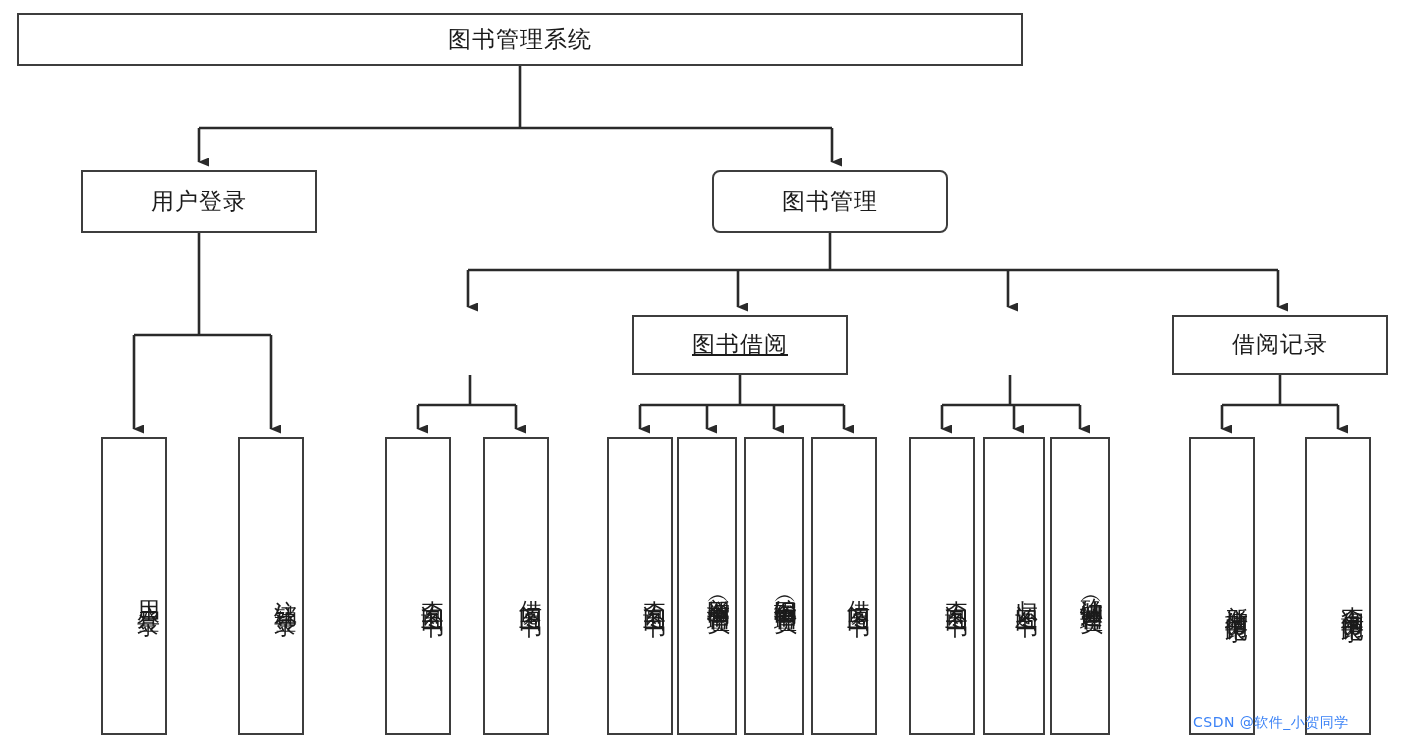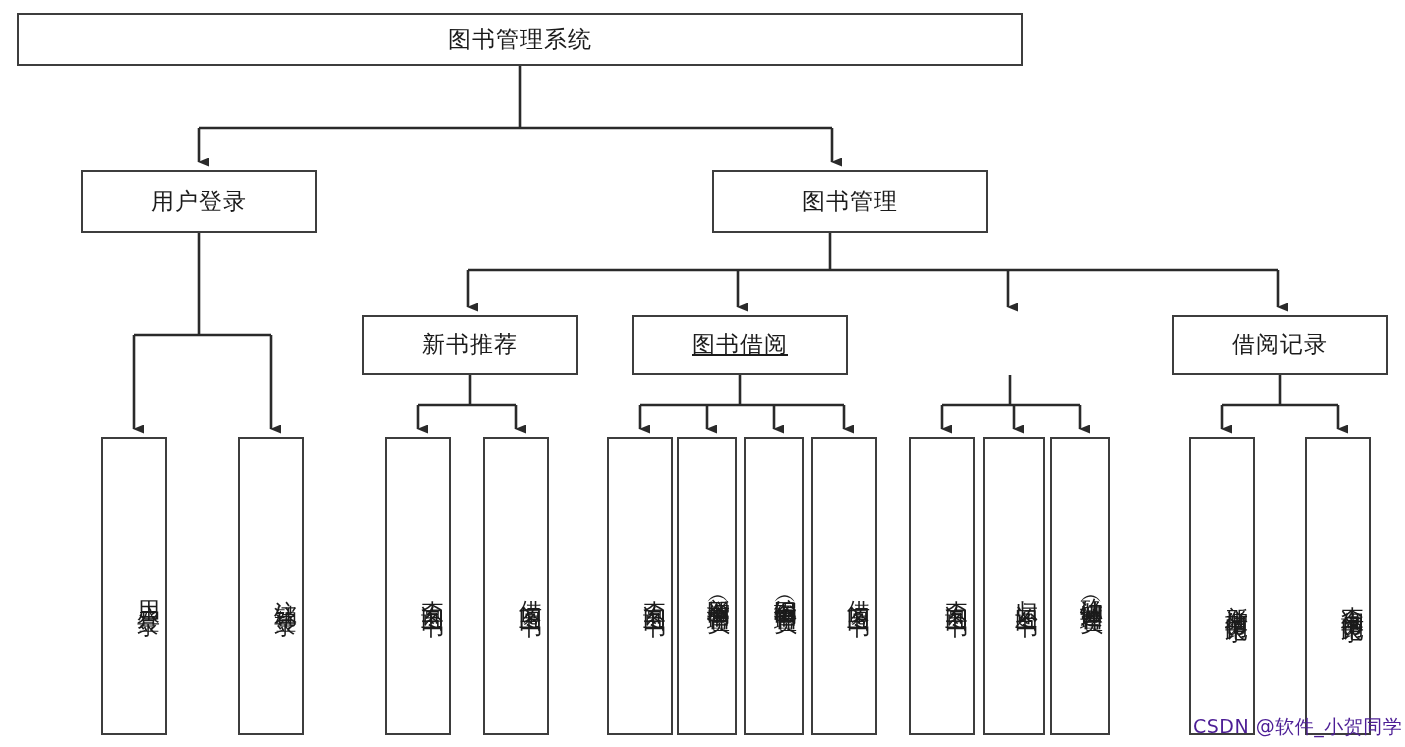--- a/index.html
+++ b/index.html
@@ -52,22 +52,22 @@
     color: #1b1b1b;
   }
   .node.vert .vtext {
     writing-mode: vertical-rl;
     text-orientation: upright;
     display: block;
     white-space: nowrap;
   }
   .watermark {
     position: absolute;
-    font-size: 19px;
-    color: #4c1d95;
+    font-size: 14px;
+    color: #3b82f6;
     white-space: nowrap;
     z-index: 3;
     letter-spacing: 0.5px;
   }
 </style>
 </head>
 <body>
 
 <div id="stage">
 
@@ -122,27 +122,24 @@
     </g>
   </svg>
 
   <div class="node horiz" style="left:17px; top:13px; width:1006px; height:53px;">
     <span>图书管理系统</span>
   </div>
 
   <div class="node horiz" style="left:81px; top:170px; width:236px; height:63px;">
     <span>用户登录</span>
   </div>
-  <div class="node horiz" style="left:712px; top:170px; width:276px; height:63px;">
+  <div class="node horiz" style="left:712px; top:170px; width:236px; height:63px;border-radius:8px;">
     <span>图书管理</span>
   </div>
 
-  <div class="node horiz" style="left:362px; top:315px; width:216px; height:60px;">
-    <span>新书推荐</span>
-  </div>
   <div class="node horiz" style="left:632px; top:315px; width:216px; height:60px;text-decoration:underline;">
     <span>图书借阅</span>
   </div>
   <div class="node horiz" style="left:1172px; top:315px; width:216px; height:60px;font-family:Liberation Serif, serif;">
     <span>借阅记录</span>
   </div>
 
   <div class="node vert" style="left:101px; top:437px; width:66px; height:298px;">
     <span class="vtext">用户登录</span>
   </div>

